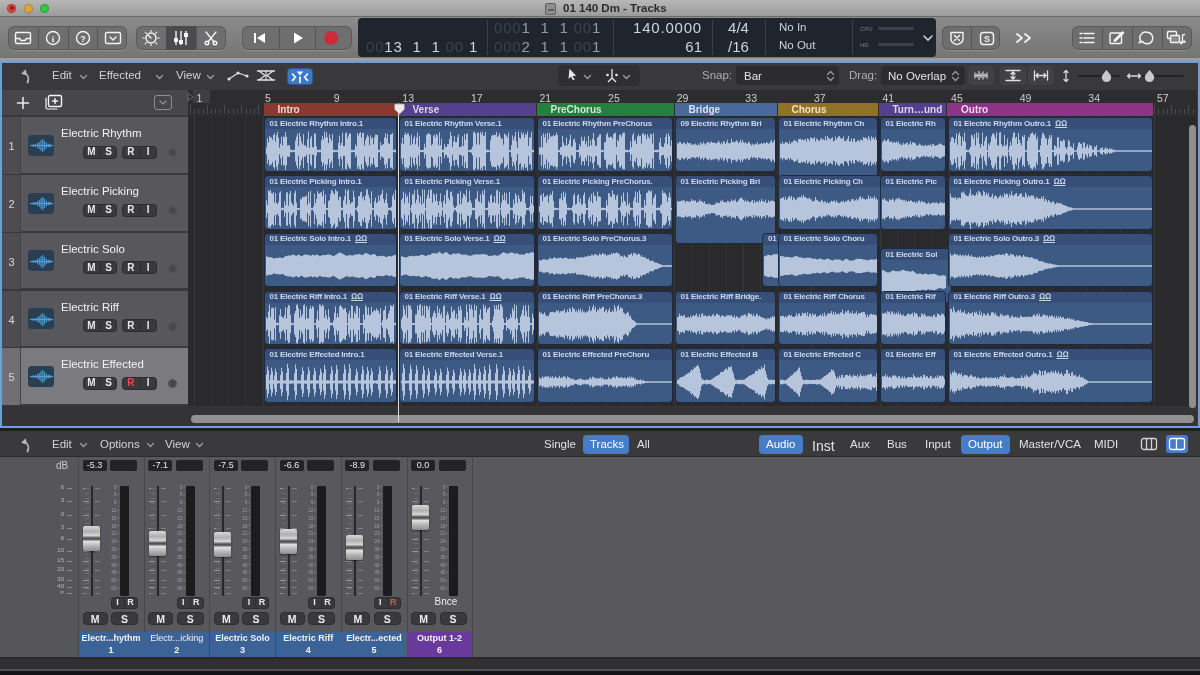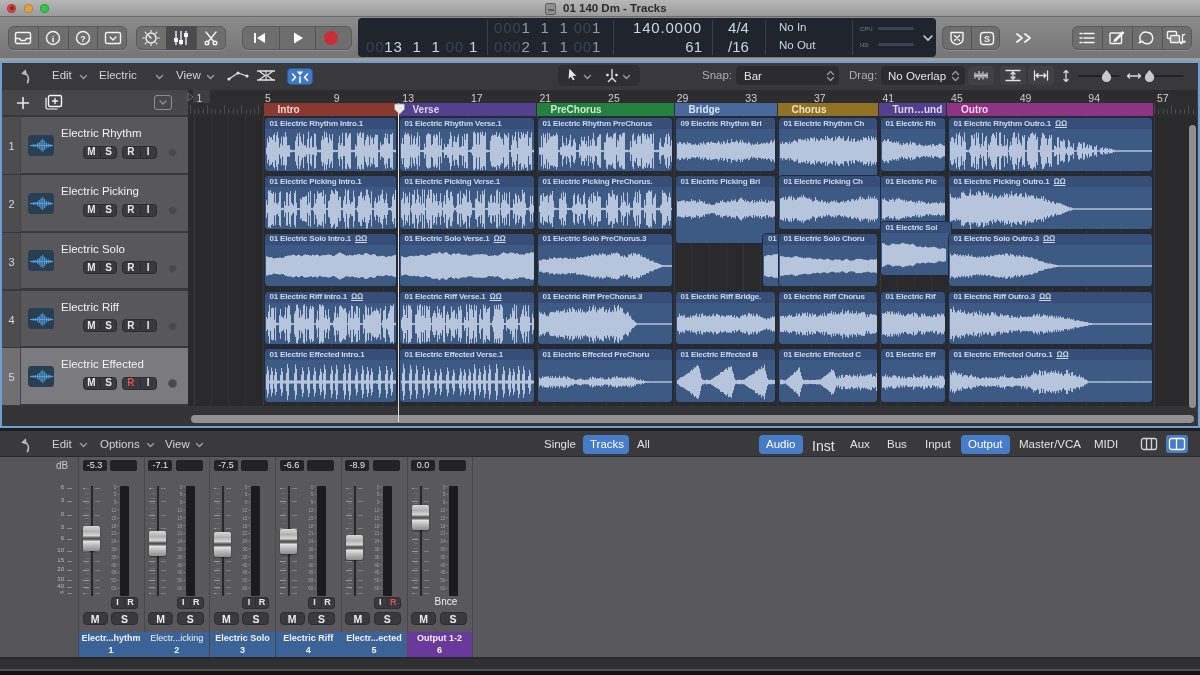--- a/index.html
+++ b/index.html
@@ -164,21 +164,21 @@
     <div style="position:absolute;left:0;top:58px;width:1200px;height:3px;background:#9e9e9e;"></div>
     <div style="position:absolute;left:0;top:61px;width:1200px;height:367px;background:#39393b;border-radius:4px;"></div>
     <svg class="ic" style="left:14px;top:68px" width="20" height="16" viewBox="0 0 20 16">
       <path d="M13.5 14.5c1.8-3.5 1-7.5-2.8-9.5" fill="none" stroke="#b9b9b9" stroke-width="1.8" stroke-linecap="round"></path>
       <path d="M11.8 1.2L7.1 5.8l5.8 1.6z" fill="#b9b9b9"></path>
     </svg>
     <div style="position:absolute;left:52px;top:69px;font-size:11.5px;color:#d2d2d2;font-weight:normal;white-space:nowrap;">Edit</div>
     <svg class="ic" style="left:79px;top:73.5px" width="9" height="7" viewBox="0 0 9 7">
       <path d="M1.5 1.5L4.5 4.5L7.5 1.5" fill="none" stroke="#9a9a9a" stroke-width="1.4" stroke-linecap="round"></path>
     </svg>
-    <div style="position:absolute;left:99px;top:69px;font-size:11.5px;color:#d2d2d2;font-weight:normal;white-space:nowrap;">Electric</div>
+    <div style="position:absolute;left:99px;top:69px;font-size:11.5px;color:#d2d2d2;font-weight:normal;white-space:nowrap;">Effected</div>
     <svg class="ic" style="left:155px;top:73.5px" width="9" height="7" viewBox="0 0 9 7">
       <path d="M1.5 1.5L4.5 4.5L7.5 1.5" fill="none" stroke="#9a9a9a" stroke-width="1.4" stroke-linecap="round"></path>
     </svg>
     <div style="position:absolute;left:176px;top:69px;font-size:11.5px;color:#d2d2d2;font-weight:normal;white-space:nowrap;">View</div>
     <svg class="ic" style="left:206px;top:73.5px" width="9" height="7" viewBox="0 0 9 7">
       <path d="M1.5 1.5L4.5 4.5L7.5 1.5" fill="none" stroke="#9a9a9a" stroke-width="1.4" stroke-linecap="round"></path>
     </svg>
     <svg class="ic" style="left:226px;top:68px" width="24" height="15" viewBox="0 0 24 15">
       <g fill="#e0e0e0">
         <circle cx="3" cy="11" r="1.6"></circle>
@@ -294,21 +294,21 @@
     <div style="position:absolute;left:402.3px;top:91.5px;font-size:10.5px;color:#cdcdcd;">13</div>
     <div style="position:absolute;left:470.9px;top:91.5px;font-size:10.5px;color:#cdcdcd;">17</div>
     <div style="position:absolute;left:539.5px;top:91.5px;font-size:10.5px;color:#cdcdcd;">21</div>
     <div style="position:absolute;left:608.1px;top:91.5px;font-size:10.5px;color:#cdcdcd;">25</div>
     <div style="position:absolute;left:676.7px;top:91.5px;font-size:10.5px;color:#cdcdcd;">29</div>
     <div style="position:absolute;left:745.3px;top:91.5px;font-size:10.5px;color:#cdcdcd;">33</div>
     <div style="position:absolute;left:813.9px;top:91.5px;font-size:10.5px;color:#cdcdcd;">37</div>
     <div style="position:absolute;left:882.5px;top:91.5px;font-size:10.5px;color:#cdcdcd;">41</div>
     <div style="position:absolute;left:951.1px;top:91.5px;font-size:10.5px;color:#cdcdcd;">45</div>
     <div style="position:absolute;left:1019.7px;top:91.5px;font-size:10.5px;color:#cdcdcd;">49</div>
-    <div style="position:absolute;left:1088.3px;top:91.5px;font-size:10.5px;color:#cdcdcd;">94</div>
+    <div style="position:absolute;left:1088.3px;top:91.5px;font-size:10.5px;color:#cdcdcd;">34</div>
     <div style="position:absolute;left:1156.9px;top:91.5px;font-size:10.5px;color:#cdcdcd;">57</div>
     <div style="position:absolute;left:189.7px;top:105px;width:1px;height:9px;background:#4a4a4e;"></div>
     <div style="position:absolute;left:194.0px;top:109px;width:1px;height:5px;background:#4a4a4e;"></div>
     <div style="position:absolute;left:198.3px;top:109px;width:1px;height:5px;background:#4a4a4e;"></div>
     <div style="position:absolute;left:202.6px;top:109px;width:1px;height:5px;background:#4a4a4e;"></div>
     <div style="position:absolute;left:206.9px;top:105px;width:1px;height:9px;background:#4a4a4e;"></div>
     <div style="position:absolute;left:211.1px;top:109px;width:1px;height:5px;background:#4a4a4e;"></div>
     <div style="position:absolute;left:215.4px;top:109px;width:1px;height:5px;background:#4a4a4e;"></div>
     <div style="position:absolute;left:219.7px;top:109px;width:1px;height:5px;background:#4a4a4e;"></div>
     <div style="position:absolute;left:224.0px;top:105px;width:1px;height:9px;background:#4a4a4e;"></div>
@@ -570,21 +570,21 @@
     </div>
     <div class="abs" style="left:777.5px;top:232.8px;width:100px;height:54.5px;background:linear-gradient(to bottom,#374f78 0,#374f78 11px,#3d5a85 11px);border-radius:4px;border:1px solid #1d2b40;overflow:hidden;">
       <div class="abs" style="left:5px;top:0.5px;font-size:8px;font-weight:bold;color:#cbd8ec;white-space:nowrap;letter-spacing:-0.2px;">01 Electric Solo Choru</div>
       <div class="abs" style="left:1px;top:11.5px;width:98px;height:42px;">
         <svg width="98" height="42" viewBox="0 0 98 42" style="position:absolute;left:0;top:0">
           <rect x="0" y="20.5" width="98" height="1" fill="#b6c5db" opacity="0.85"></rect>
           <path d="M0.5 11.0V31.0M1.5 11.1V30.9M2.5 11.3V30.7M3.5 11.4V30.6M4.5 11.8V30.2M5.5 12.1V29.9M6.5 12.0V30.0M7.5 11.9V30.1M8.5 11.8V30.2M9.5 12.2V29.8M10.5 12.4V29.6M11.5 12.6V29.4M12.5 12.5V29.5M13.5 11.6V30.4M14.5 11.6V30.4M15.5 11.0V31.0M16.5 11.2V30.8M17.5 11.4V30.6M18.5 11.9V30.1M19.5 12.4V29.6M20.5 12.3V29.7M21.5 12.7V29.3M22.5 12.6V29.4M23.5 13.2V28.8M24.5 13.1V28.9M25.5 13.2V28.8M26.5 12.7V29.3M27.5 12.7V29.3M28.5 12.7V29.3M29.5 12.8V29.2M30.5 12.7V29.3M31.5 13.2V28.8M32.5 13.8V28.2M33.5 13.8V28.2M34.5 13.7V28.3M35.5 13.7V28.3M36.5 14.1V27.9M37.5 14.5V27.5M38.5 14.1V27.9M39.5 13.6V28.4M40.5 13.5V28.5M41.5 14.1V27.9M42.5 14.4V27.6M43.5 14.7V27.3M44.5 14.7V27.3M45.5 14.5V27.5M46.5 13.9V28.1M47.5 13.6V28.4M48.5 13.9V28.1M49.5 14.5V27.5M50.5 14.8V27.2M51.5 15.2V26.8M52.5 15.3V26.7M53.5 15.2V26.8M54.5 14.7V27.3M55.5 14.2V27.8M56.5 14.5V27.5M57.5 14.6V27.4M58.5 14.6V27.4M59.5 14.4V27.6M60.5 14.8V27.2M61.5 15.6V26.4M62.5 15.7V26.3M63.5 15.3V26.7M64.5 14.7V27.3M65.5 14.1V27.9M66.5 13.8V28.2M67.5 14.2V27.8M68.5 14.9V27.1M69.5 15.5V26.5M70.5 15.6V26.4M71.5 15.5V26.5M72.5 15.6V26.4M73.5 15.3V26.7M74.5 15.1V26.9M75.5 14.2V27.8M76.5 13.9V28.1M77.5 13.8V28.2M78.5 13.9V28.1M79.5 14.0V28.0M80.5 13.8V28.2M81.5 14.0V28.0M82.5 14.1V27.9M83.5 14.7V27.3M84.5 14.7V27.3M85.5 14.7V27.3M86.5 14.9V27.1M87.5 15.4V26.6M88.5 15.2V26.8M89.5 14.8V27.2M90.5 14.4V27.6M91.5 14.3V27.7M92.5 14.4V27.6M93.5 14.7V27.3M94.5 14.5V27.5M95.5 14.5V27.5M96.5 13.9V28.1M97.5 14.3V27.7" stroke="#b6c5db" stroke-width="1" fill="none"></path>
         </svg>
       </div>
     </div>
-    <div class="abs" style="left:879.5px;top:221px;width:72px;height:54.5px;background:linear-gradient(to bottom,#374f78 0,#374f78 11px,#3d5a85 11px);border-radius:4px;border:1px solid #1d2b40;overflow:hidden;">
+    <div class="abs" style="left:879.5px;top:248px;width:72px;height:54.5px;background:linear-gradient(to bottom,#374f78 0,#374f78 11px,#3d5a85 11px);border-radius:4px;border:1px solid #1d2b40;overflow:hidden;">
       <div class="abs" style="left:5px;top:0.5px;font-size:8px;font-weight:bold;color:#cbd8ec;white-space:nowrap;letter-spacing:-0.2px;">01 Electric Sol</div>
       <div class="abs" style="left:1px;top:11.5px;width:64px;height:42px;">
         <svg width="64" height="42" viewBox="0 0 64 42" style="position:absolute;left:0;top:0">
           <rect x="0" y="20.5" width="64" height="1" fill="#b6c5db" opacity="0.85"></rect>
           <path d="M0.5 9.0V33.0M1.5 9.4V32.6M2.5 9.6V32.4M3.5 10.6V31.4M4.5 10.9V31.1M5.5 11.5V30.5M6.5 11.4V30.6M7.5 11.4V30.6M8.5 10.7V31.3M9.5 10.2V31.8M10.5 9.6V32.4M11.5 9.6V32.4M12.5 9.7V32.3M13.5 10.3V31.7M14.5 10.2V31.8M15.5 10.3V31.7M16.5 10.1V31.9M17.5 10.3V31.7M18.5 9.8V32.2M19.5 9.5V32.5M20.5 8.7V33.3M21.5 9.0V33.0M22.5 9.4V32.6M23.5 9.8V32.2M24.5 10.0V32.0M25.5 9.8V32.2M26.5 10.3V31.7M27.5 10.6V31.4M28.5 10.5V31.5M29.5 10.2V31.8M30.5 9.7V32.3M31.5 10.2V31.8M32.5 11.0V31.0M33.5 11.9V30.1M34.5 12.7V29.3M35.5 12.8V29.2M36.5 12.6V29.4M37.5 12.6V29.4M38.5 12.4V29.6M39.5 13.1V28.9M40.5 13.2V28.8M41.5 13.4V28.6M42.5 12.8V29.2M43.5 12.4V29.6M44.5 13.0V29.0M45.5 13.4V28.6M46.5 13.7V28.3M47.5 13.2V28.8M48.5 13.2V28.8M49.5 13.2V28.8M50.5 13.0V29.0M51.5 12.9V29.1M52.5 12.6V29.4M53.5 13.3V28.7M54.5 13.5V28.5M55.5 14.3V27.7M56.5 14.5V27.5M57.5 14.8V27.2M58.5 14.9V27.1M59.5 14.4V27.6M60.5 14.1V27.9M61.5 14.3V27.7M62.5 14.5V27.5M63.5 14.8V27.2" stroke="#b6c5db" stroke-width="1" fill="none"></path>
         </svg>
       </div>
     </div>
     <div class="abs" style="left:947.5px;top:232.8px;width:205px;height:54.5px;background:linear-gradient(to bottom,#374f78 0,#374f78 11px,#3d5a85 11px);border-radius:4px;border:1px solid #1d2b40;overflow:hidden;">
       <div class="abs" style="left:5px;top:0.5px;font-size:8px;font-weight:bold;color:#cbd8ec;white-space:nowrap;letter-spacing:-0.2px;">01 Electric Solo Outro.3&nbsp; <span style="text-decoration:underline;">ΩΩ</span></div>

